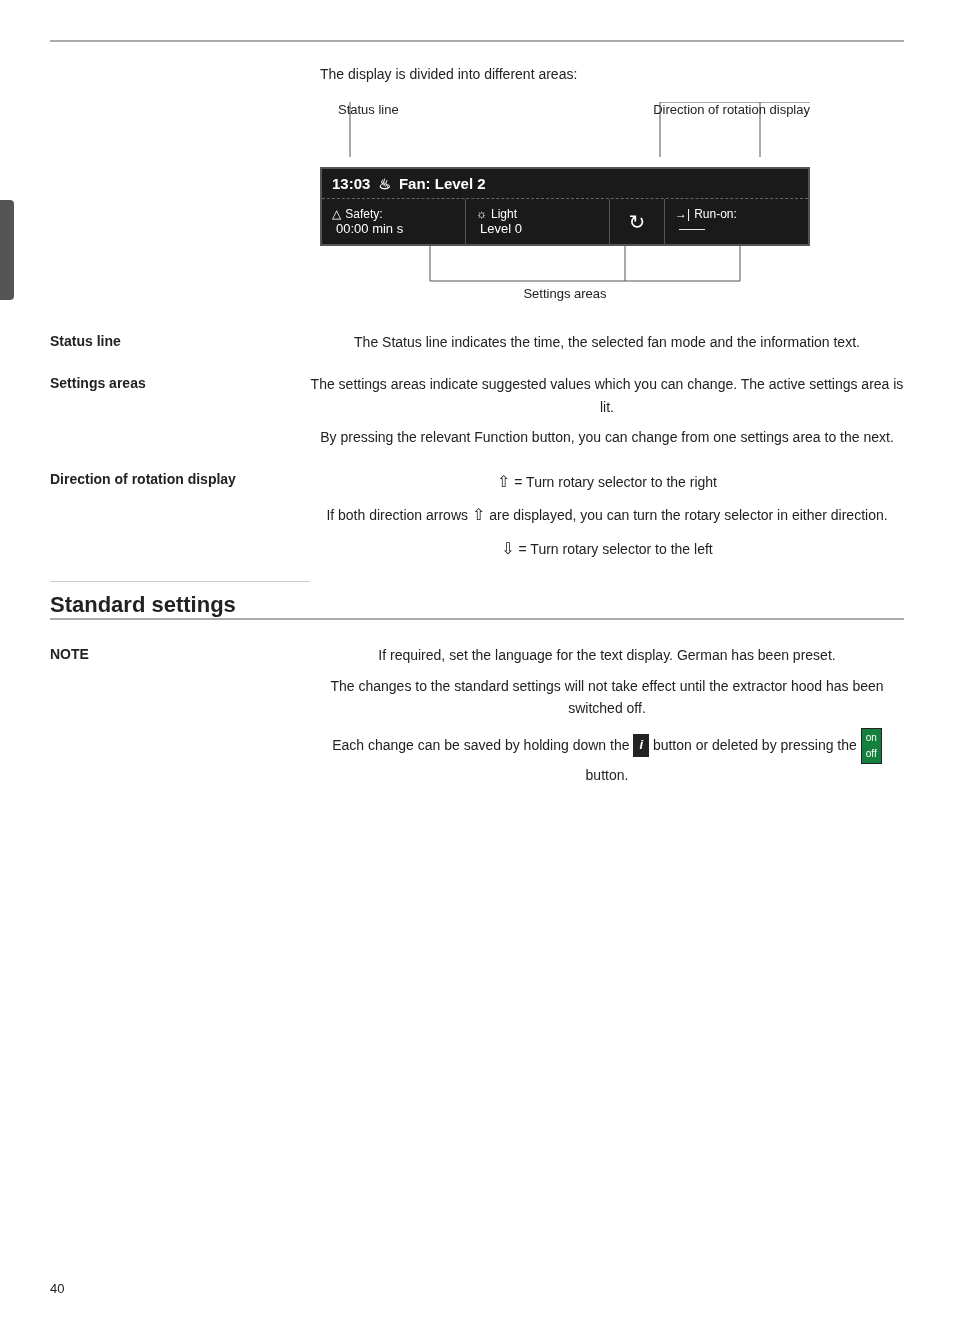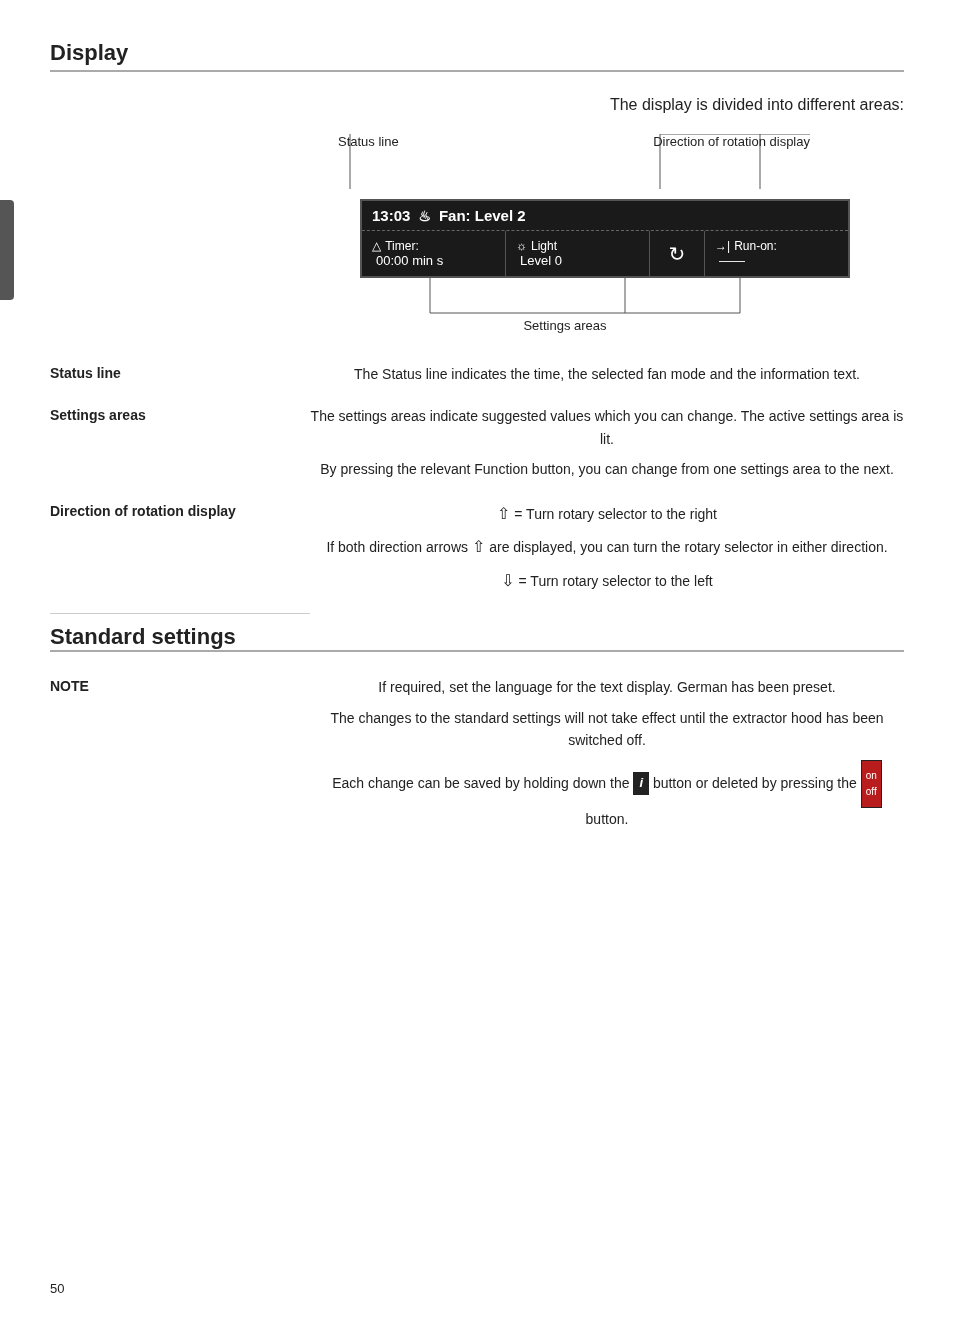--- a/index.html
+++ b/index.html
@@ -35,38 +35,36 @@
       border: none;
       border-top: 1px solid #ccc;
       margin-bottom: 10px;
       width: 260px;
     }
 
     
     .intro-text {
       margin-left: 270px;
       margin-bottom: 4px;
-      font-size: 16px;
-      text-align: right;
+      font-size: 14px;
     }
 
     
     .diagram-area {
       margin-left: 270px;
       margin-bottom: 30px;
       position: relative;
     }
 
     
     .display-box {
       border: 2px solid #555;
       background: #1a1a1a;
       color: #fff;
       width: 490px;
-      margin-left: 40px;
     }
 
     .display-status-bar {
       background: #1a1a1a;
       border-bottom: 1px dashed #666;
       padding: 6px 10px;
       font-size: 15px;
       font-weight: bold;
       display: flex;
       align-items: center;
@@ -169,24 +167,24 @@
       color: #fff;
       font-style: italic;
       font-weight: bold;
       padding: 0 5px;
       font-size: 13px;
       border: 1px solid #222;
     }
 
     .on-off-button {
       display: inline-block;
-      background: #b91c1c;
+      background: #15803d;
       color: #fff;
       font-size: 10px;
-      padding: 7px 4px;
+      padding: 1px 4px;
       border: 1px solid #222;
       vertical-align: middle;
     }
 
     
     .left-tab {
       position: absolute;
       left: 0;
       top: 200px;
       width: 14px;
@@ -195,21 +193,20 @@
       border-radius: 0 4px 4px 0;
     }
   </style>
 </head>
 <body>
 
 <div class="page">
 
   <div class="left-tab"></div>
 
-  <h1 class="section-title">Display</h1>
   <hr class="section-divider">
 
   <p class="intro-text">The display is divided into different areas:</p>
 
   <div class="diagram-area">
 
     <div style="position:relative; width:490px;">
 
       <div style="position:absolute; top:0; left:18px; font-size:13px;">Status line</div>
 
@@ -232,21 +229,21 @@
         <span class="display-time">13:03</span>
         <span style="font-size:14px;">♨</span>
         <span>Fan: Level 2</span>
       </div>
 
       <div class="display-settings-row">
 
         <div class="display-cell">
           <div class="cell-label">
             <span>△</span>
-            <span>Timer:</span>
+            <span>Safety:</span>
           </div>
           <div class="cell-value">00:00 min s</div>
         </div>
 
         <div class="display-cell">
           <div class="cell-label">
             <span>☼</span>
             <span>Light</span>
           </div>
           <div class="cell-value">Level 0</div>
@@ -329,15 +326,15 @@
       <p>
         Each change can be saved by holding down the
         <span class="i-button">i</span>
         button or deleted by pressing the
         <span class="on-off-button">on<br>off</span>
         button.
       </p>
     </div>
   </div>
 
-  <div class="page-number">50</div>
+  <div class="page-number">40</div>
 
 </div>
 
 </body></html>

